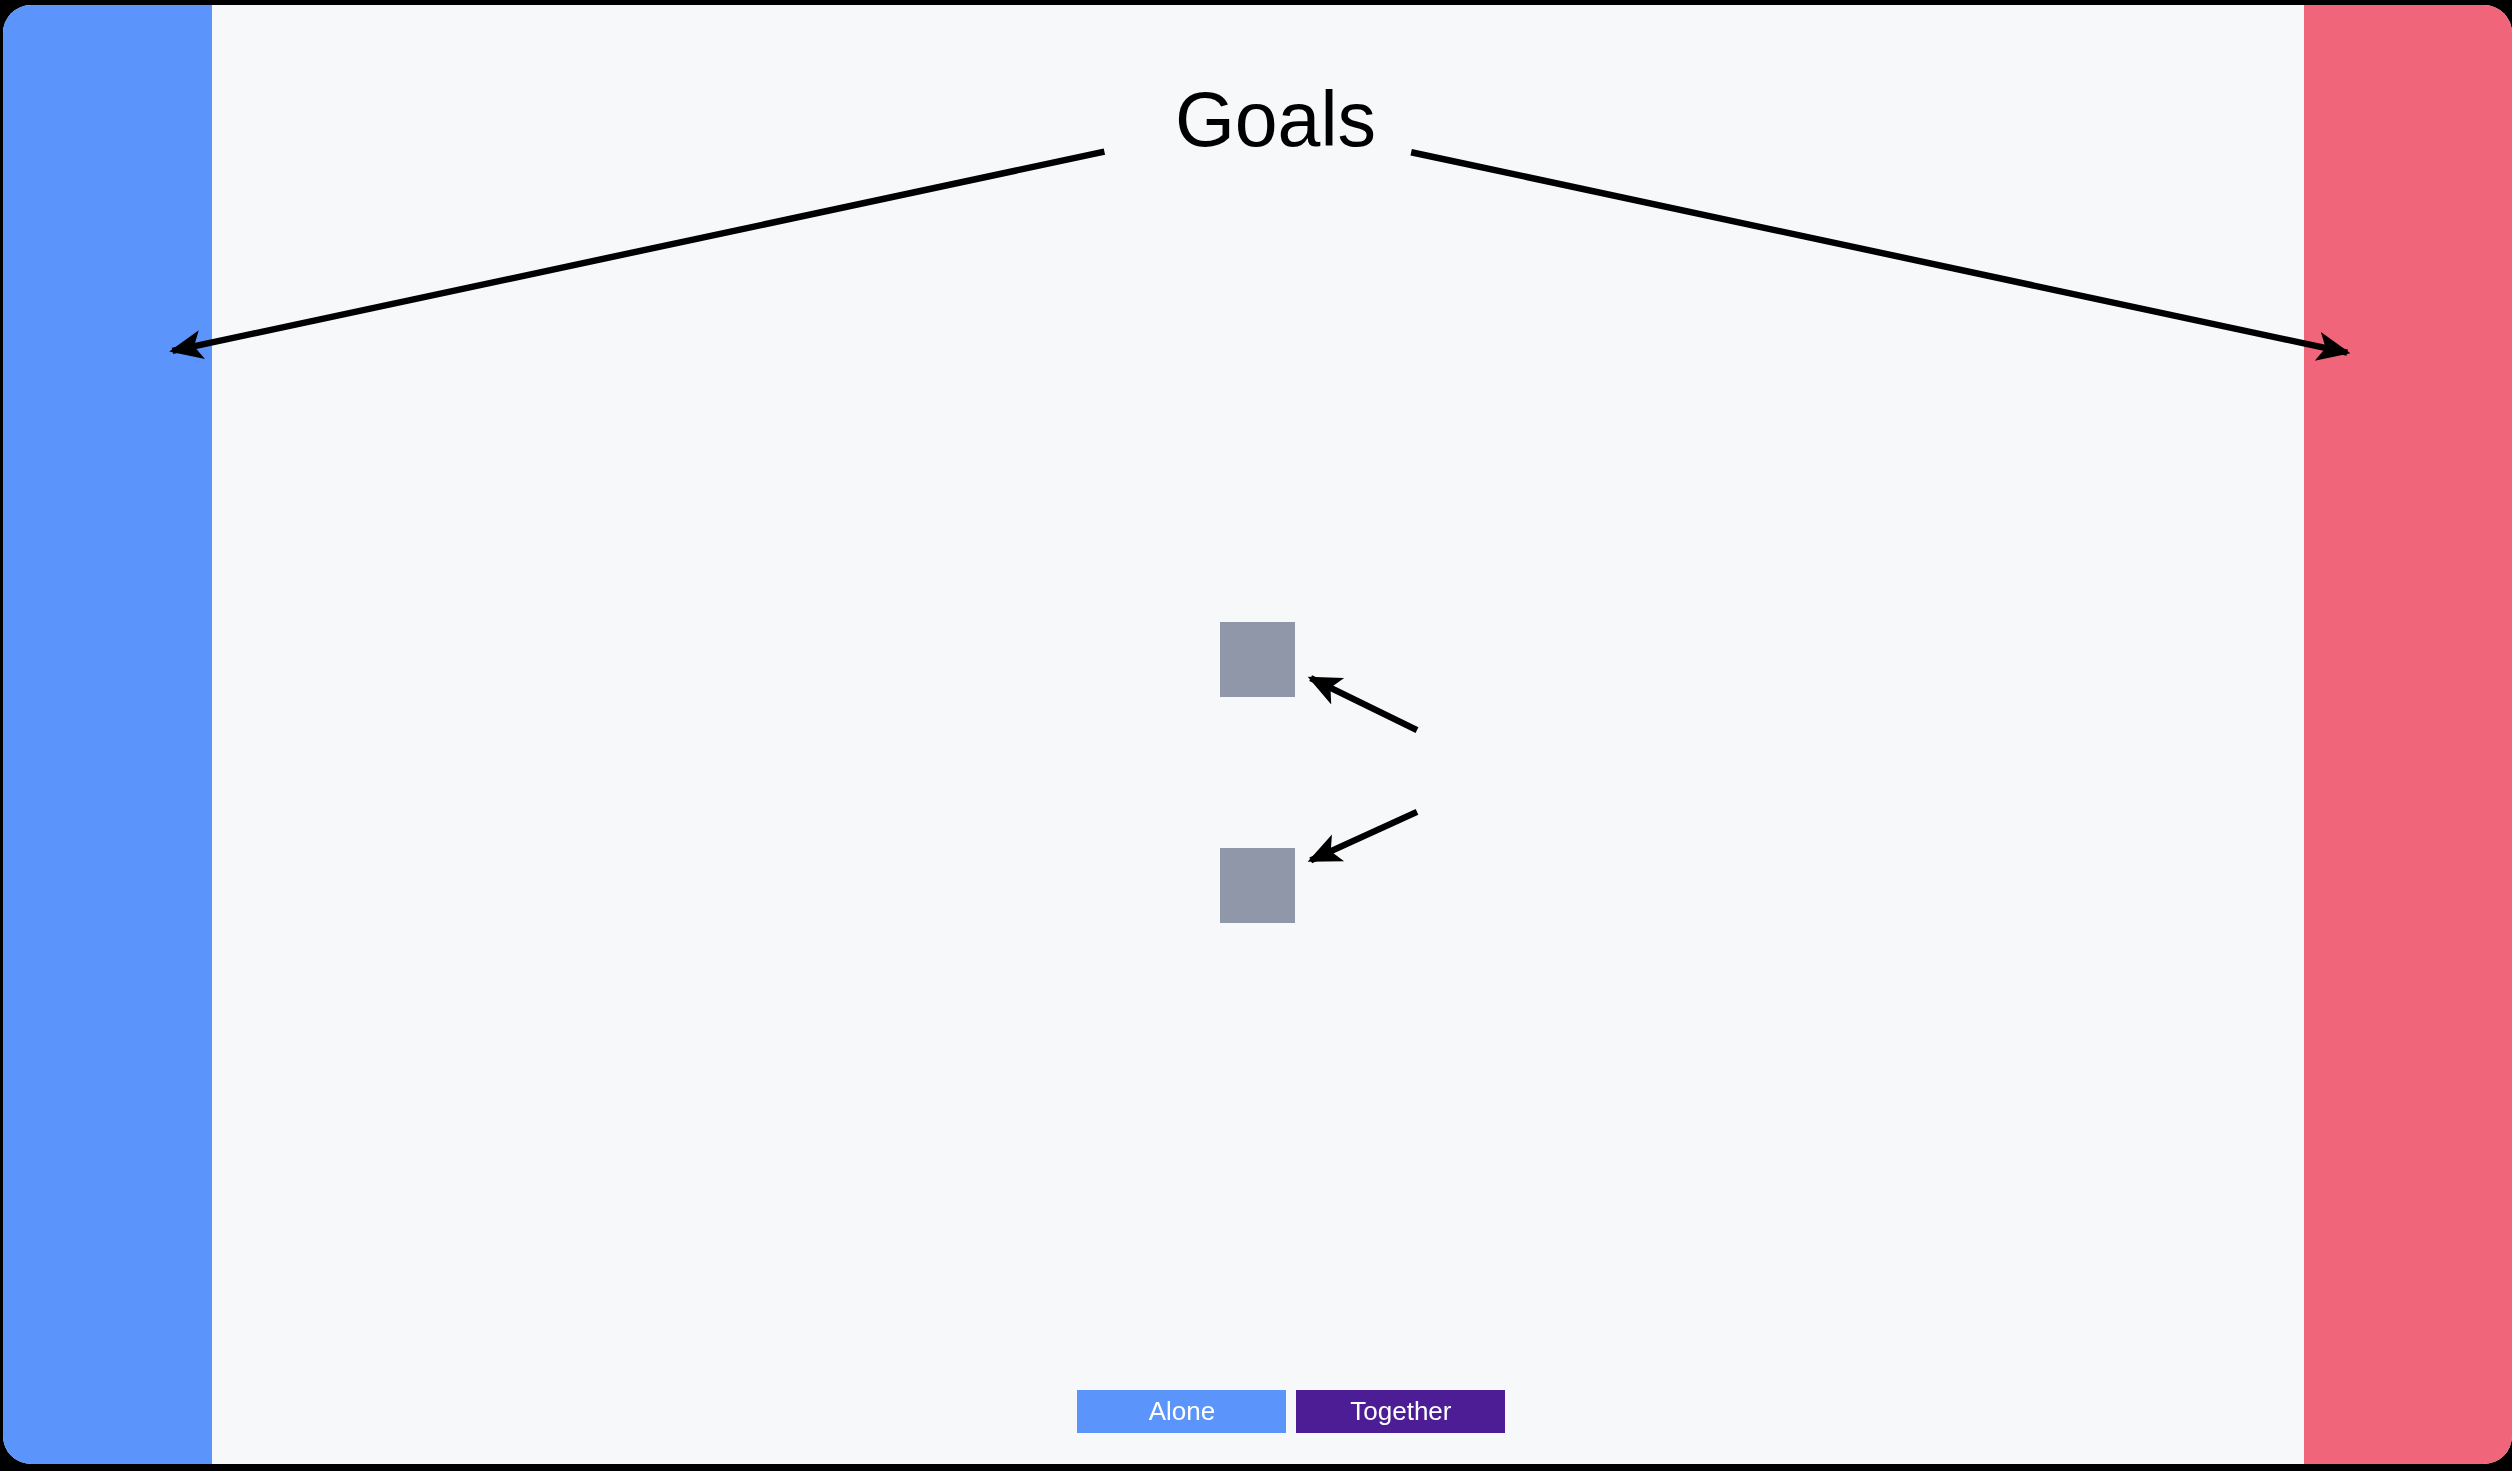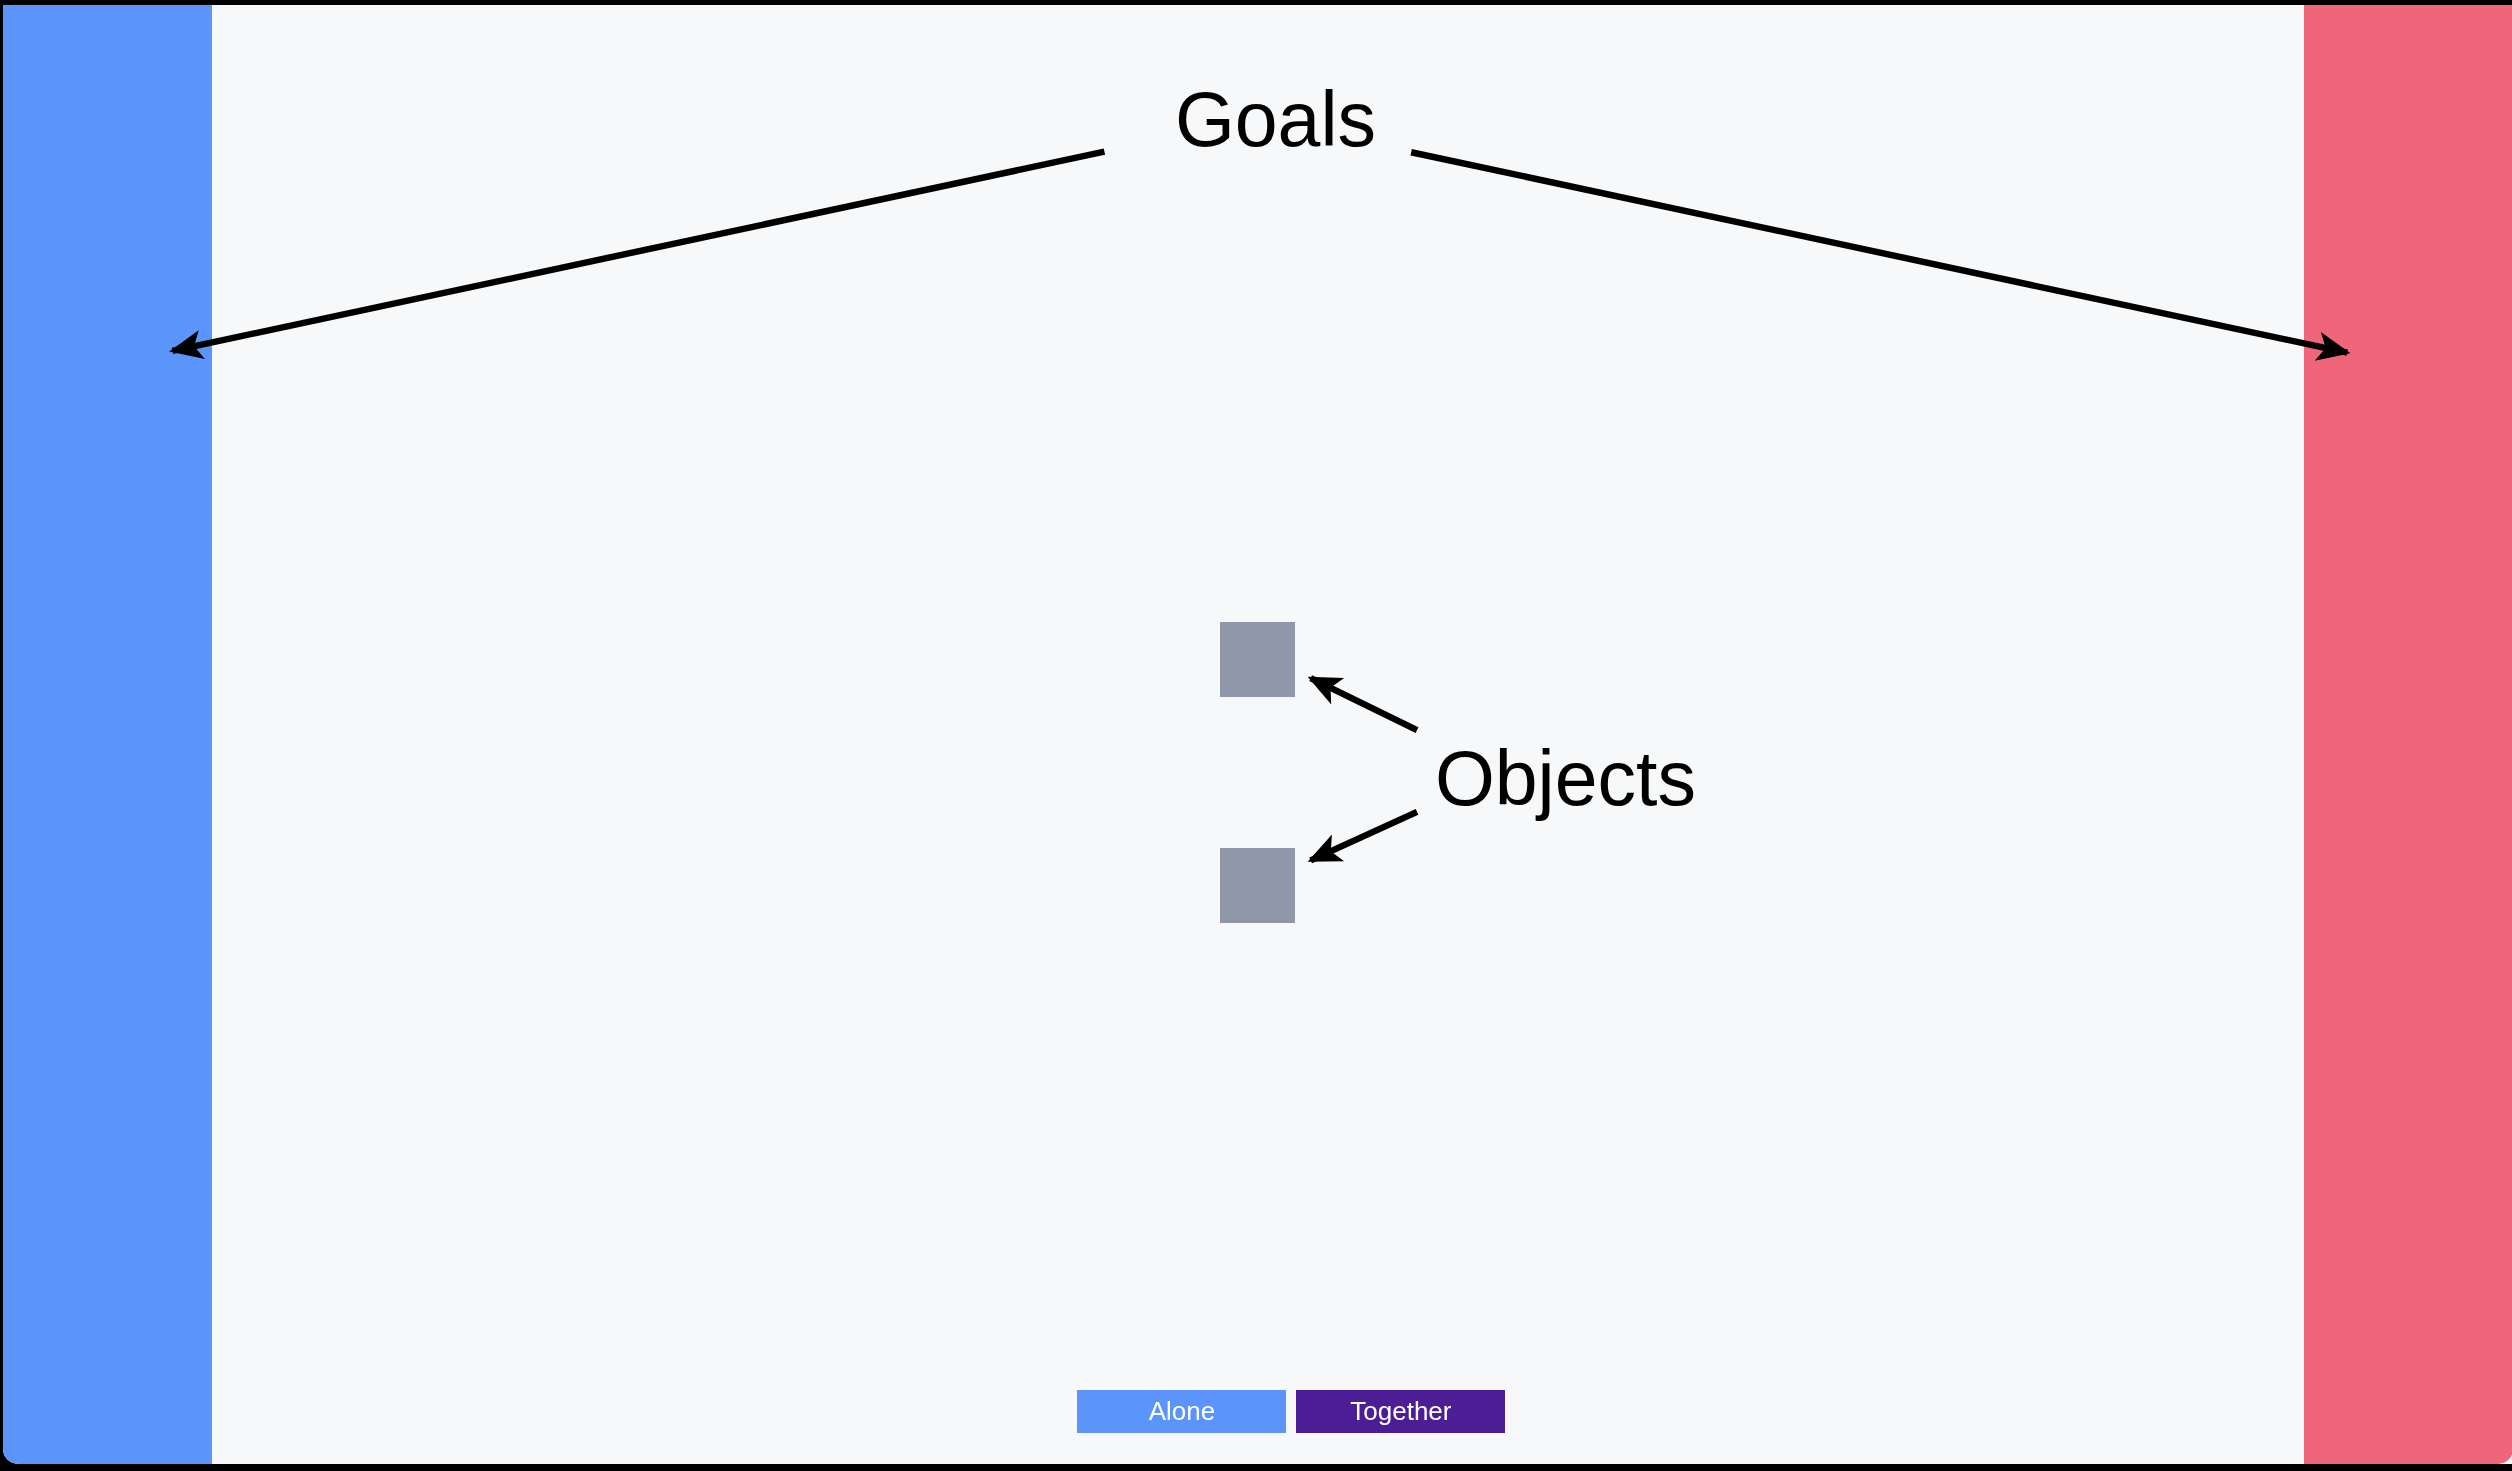--- a/index.html
+++ b/index.html
@@ -18,20 +18,21 @@
   
   #stage {
     position: absolute;
     left: 2.9px;
     top: 4.7px;
     width: 2509px;
     height: 1459px;
     background: #F7F8FA;
     border-bottom-left-radius: 15px;
     overflow: hidden;
+    border-radius: 28px;
   }
   
   .goal-zone {
     position: absolute;
     top: 0;
     height: 1459px;
   }
   #goal-left {
     left: 0px;
     width: 209px;
@@ -135,21 +136,20 @@
 
       <line x1="2410" y1="252" x2="4012" y2="595" stroke="#000000" stroke-width="11" marker-end="url(#arrowhead)"></line>
 
       <line x1="2420" y1="1241" x2="2238" y2="1152" stroke="#000000" stroke-width="11" marker-end="url(#arrowhead)"></line>
 
       <line x1="2420" y1="1381" x2="2238" y2="1464" stroke="#000000" stroke-width="11" marker-end="url(#arrowhead)"></line>
     </svg>
 
     <div id="label-goals" class="annot-label">Goals</div>
 
-    <div id="label-objects" class="annot-label">Objects</div>
 
     <div id="controls">
       <button id="btn-alone" class="ctrl-button">Alone</button>
       <button id="btn-together" class="ctrl-button">Together</button>
     </div>
 
   </div>
 </div>
 
 

